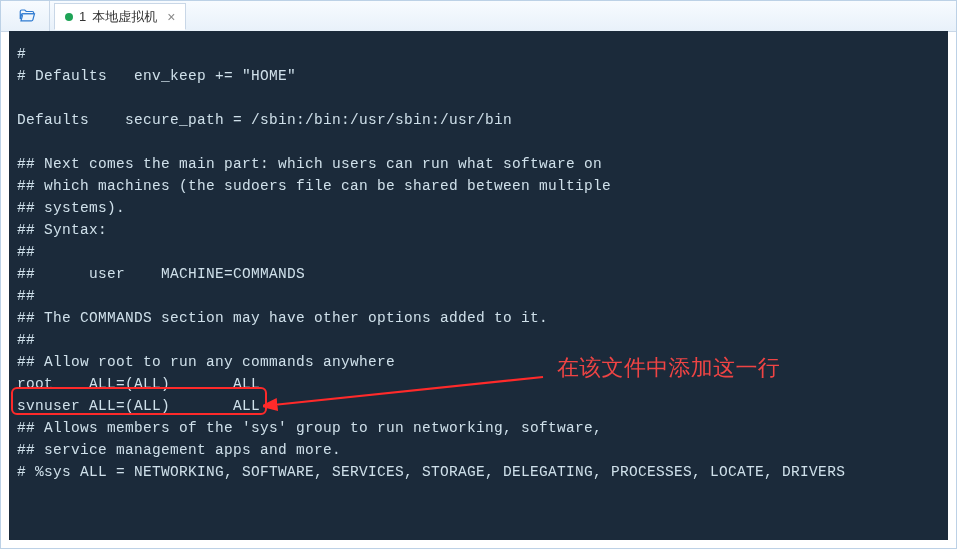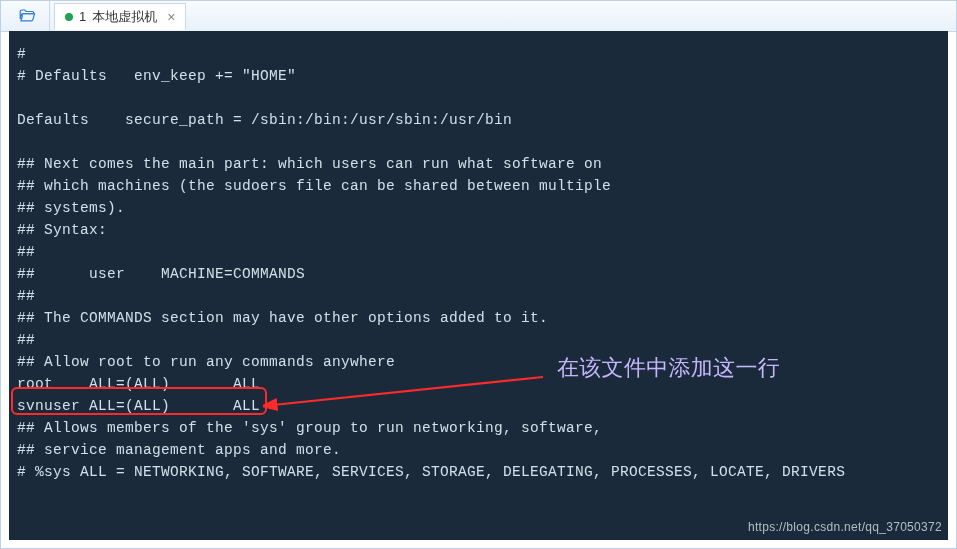--- a/index.html
+++ b/index.html
@@ -91,21 +91,21 @@
     border: 2px solid #ff2a2a;
     border-radius: 6px;
     pointer-events: none;
   }
   .arrow-svg {
     position: absolute;
     pointer-events: none;
   }
   .annotation {
     position: absolute;
-    color: #c4b5fd;
+    color: #ef4444;
     font-family: "Microsoft YaHei", "SimHei", sans-serif;
     font-size: 22px;
     pointer-events: none;
     white-space: nowrap;
   }
   .watermark {
     position: absolute;
     right: 6px;
     bottom: 2px;
     font-size: 12px;
@@ -163,16 +163,15 @@
       <defs>
         <marker id="ah" markerWidth="10" markerHeight="10" refX="2" refY="3" orient="auto">
           <path d="M0,0 L0,6 L8,3 z" fill="#ff2a2a"></path>
         </marker>
       </defs>
       <line x1="280" y1="16" x2="10" y2="44" stroke="#ff2a2a" stroke-width="2.2" marker-end="url(#ah)"></line>
     </svg>
 
     <div class="annotation" style="left:548px; top:326px;">在该文件中添加这一行</div>
 
-    <div class="watermark">https://blog.csdn.net/qq_37050372</div>
   </div>
 
 </div>
 
 </body></html>

